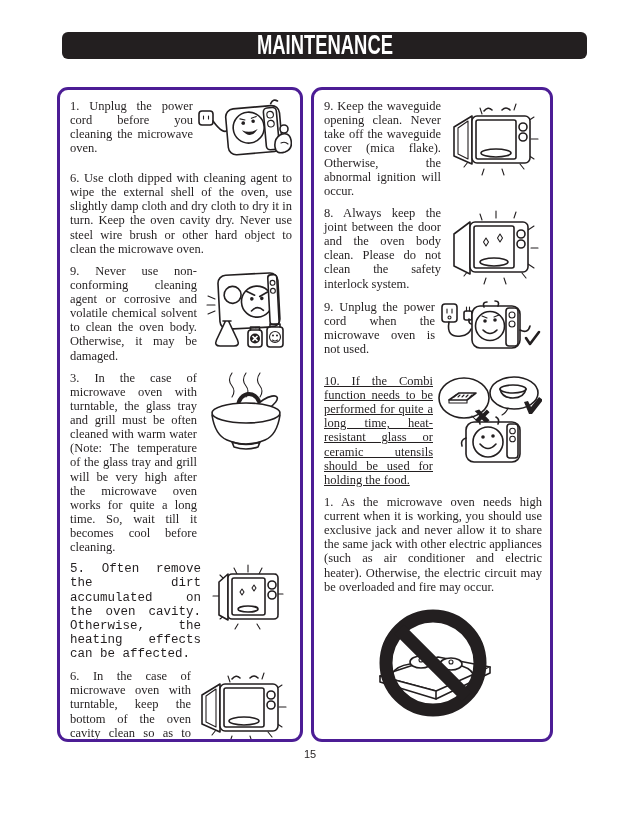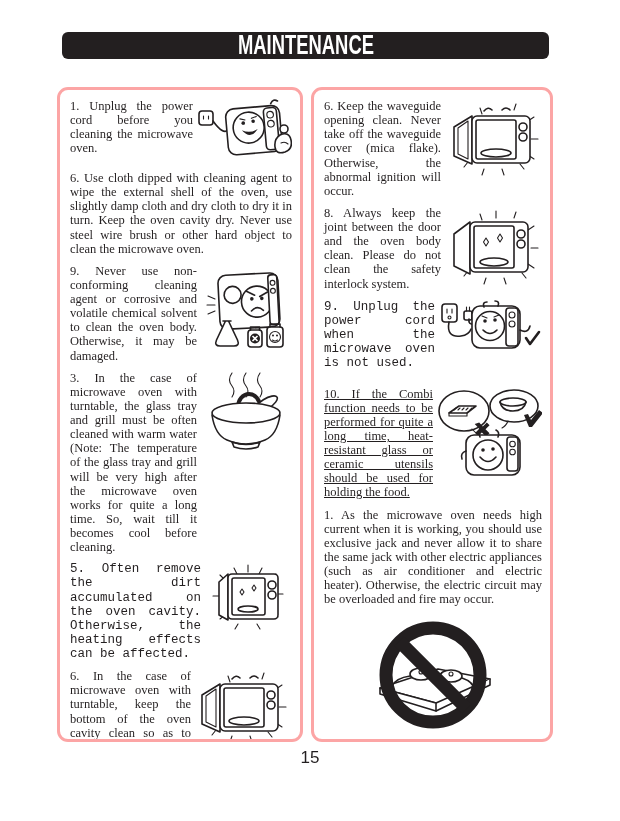--- a/index.html
+++ b/index.html
@@ -1,36 +1,36 @@
 <!DOCTYPE html>
 <html><head>
 <meta charset="utf-8">
 <style>
   html,body{margin:0;padding:0;background:#fff;}
   .sheet{position:relative;width:620px;height:821px;background:#ffffff;
          font-family:"Liberation Serif",serif;color:#231f20;overflow:hidden;}
-  .header-bar{position:absolute;left:62px;top:32px;width:487px;height:27px;
+  .header-bar{position:absolute;left:62px;top:32px;width:525px;height:27px;
               background:#231f20;border-radius:6px;display:flex;align-items:flex-end;justify-content:center;}
   .header-title{color:#ffffff;font-family:"Liberation Sans",sans-serif;font-weight:bold;
                 font-size:23px;letter-spacing:0px;transform:scale(0.80,1.18);white-space:nowrap;}
-  .box{position:absolute;top:87px;height:655px;border:3px solid #fca5a5;border-radius:11px;
+  .box{position:absolute;top:87px;height:655px;border:3px solid #4c1d95;border-radius:11px;
        box-sizing:border-box;padding:9px 8px 6px 10px;overflow:hidden;background:#fff;}
   .box-left{left:57px;width:246px;}
   .box-right{left:311px;width:242px;}
   .item{display:flex;align-items:flex-start;margin-bottom:8px;}
   .item-text{flex:1 1 auto;text-align:justify;font-size:12.5px;line-height:1.13;}
   .illus{flex:0 0 auto;margin-left:3px;}
   .illus svg{display:block;}
   .ln{stroke:#231f20;stroke-width:1.6;fill:none;stroke-linecap:round;stroke-linejoin:round;}
   .lnthin{stroke:#231f20;stroke-width:1.1;fill:none;stroke-linecap:round;stroke-linejoin:round;}
   .fl{fill:#231f20;stroke:none;}
   .wh{fill:#ffffff;}
   .prohibition{display:flex;justify-content:center;margin-top:2px;}
   .page-number{position:absolute;top:748px;left:0;width:620px;text-align:center;
-               font-family:"Liberation Sans",sans-serif;font-size:17px;color:#231f20;}
+               font-family:"Liberation Sans",sans-serif;font-size:11px;color:#231f20;}
 </style>
 </head>
 <body>
 
 <div class="sheet">
 
   <div class="header-bar">
     <span class="header-title">MAINTENANCE</span>
   </div>
 
@@ -145,21 +145,21 @@
             <circle class="ln" cx="77" cy="36" r="4"></circle>
         </svg>
       </div>
     </div>
 
   </div>
 
   <div class="box box-right">
 
     <div class="item">
-      <div class="item-text" style="max-width:124px;">6. Keep the waveguide opening clean. Never take off the waveguide cover (mica flake). Otherwise, the abnormal ignition will occur.</div>
+      <div class="item-text" style="max-width:124px;">9. Keep the waveguide opening clean. Never take off the waveguide cover (mica flake). Otherwise, the abnormal ignition will occur.</div>
       <div class="illus">
         <svg width="98" height="84" viewBox="0 0 98 84">
           <path class="lnthin" d="M36 9 l2 6 M72 5 l-2 6 M90 18 l-6 4 M94 40 h-7 M90 60 l-6 -4 M20 68 l4 -5 M38 76 l2 -6 M60 76 l-2 -6 M80 70 l-4 -5"></path>
           <path class="ln" d="M40 12 q4 -5 8 -1 M58 11 q4 -4 8 0"></path>
           <path class="ln wh" d="M10 28 l18 -11 v48 l-18 -8 z"></path>
           <path class="lnthin" d="M14 29 l10 -7 v38 l-10 -5 z"></path>
           <rect class="ln wh" x="28" y="17" width="58" height="47" rx="5"></rect>
           <rect class="ln wh" x="32" y="21" width="40" height="39" rx="2"></rect>
           <ellipse class="ln" cx="52" cy="54" rx="15" ry="4"></ellipse>
           <circle class="ln" cx="79" cy="28" r="4"></circle>
@@ -177,21 +177,21 @@
           <rect class="ln wh" x="26" y="16" width="58" height="50" rx="5"></rect>
           <rect class="ln wh" x="30" y="20" width="40" height="42" rx="2"></rect>
           <ellipse class="ln" cx="50" cy="56" rx="14" ry="4"></ellipse>
           <path class="lnthin" d="M42 32 l2.5 4 l-2.5 4 l-2.5 -4 z M56 28 l2.5 4 l-2.5 4 l-2.5 -4 z"></path>
           <circle class="ln" cx="77" cy="28" r="4"></circle>
             <circle class="ln" cx="77" cy="38" r="4"></circle>
         </svg>
       </div>
     </div>
 
-    <div class="item" style="margin-bottom:16px;font-family:Liberation Mono, monospace;">
+    <div class="item" style="margin-bottom:16px;">
       <div class="item-text" style="max-width:120px;">9. Unplug the power cord when the microwave oven is not used.</div>
       <div class="illus">
         <svg width="104" height="58" viewBox="0 0 104 58">
           <rect class="ln wh" x="4" y="4" width="15" height="18" rx="3"></rect>
           <path class="lnthin" d="M9 9 v4 M14 9 v4"></path>
           <circle class="lnthin" cx="11.5" cy="17.5" r="1.5"></circle>
           <path class="ln" d="M11 22 q-3 16 12 14 q8 -1 10 -7"></path>
           <rect class="ln wh" x="26" y="11" width="8" height="9" rx="2"></rect>
           <path class="lnthin" d="M28.5 11 v-4 M31.5 11 v-4"></path>
           <path class="ln" d="M36 24 q-6 1 -5 -5"></path>

